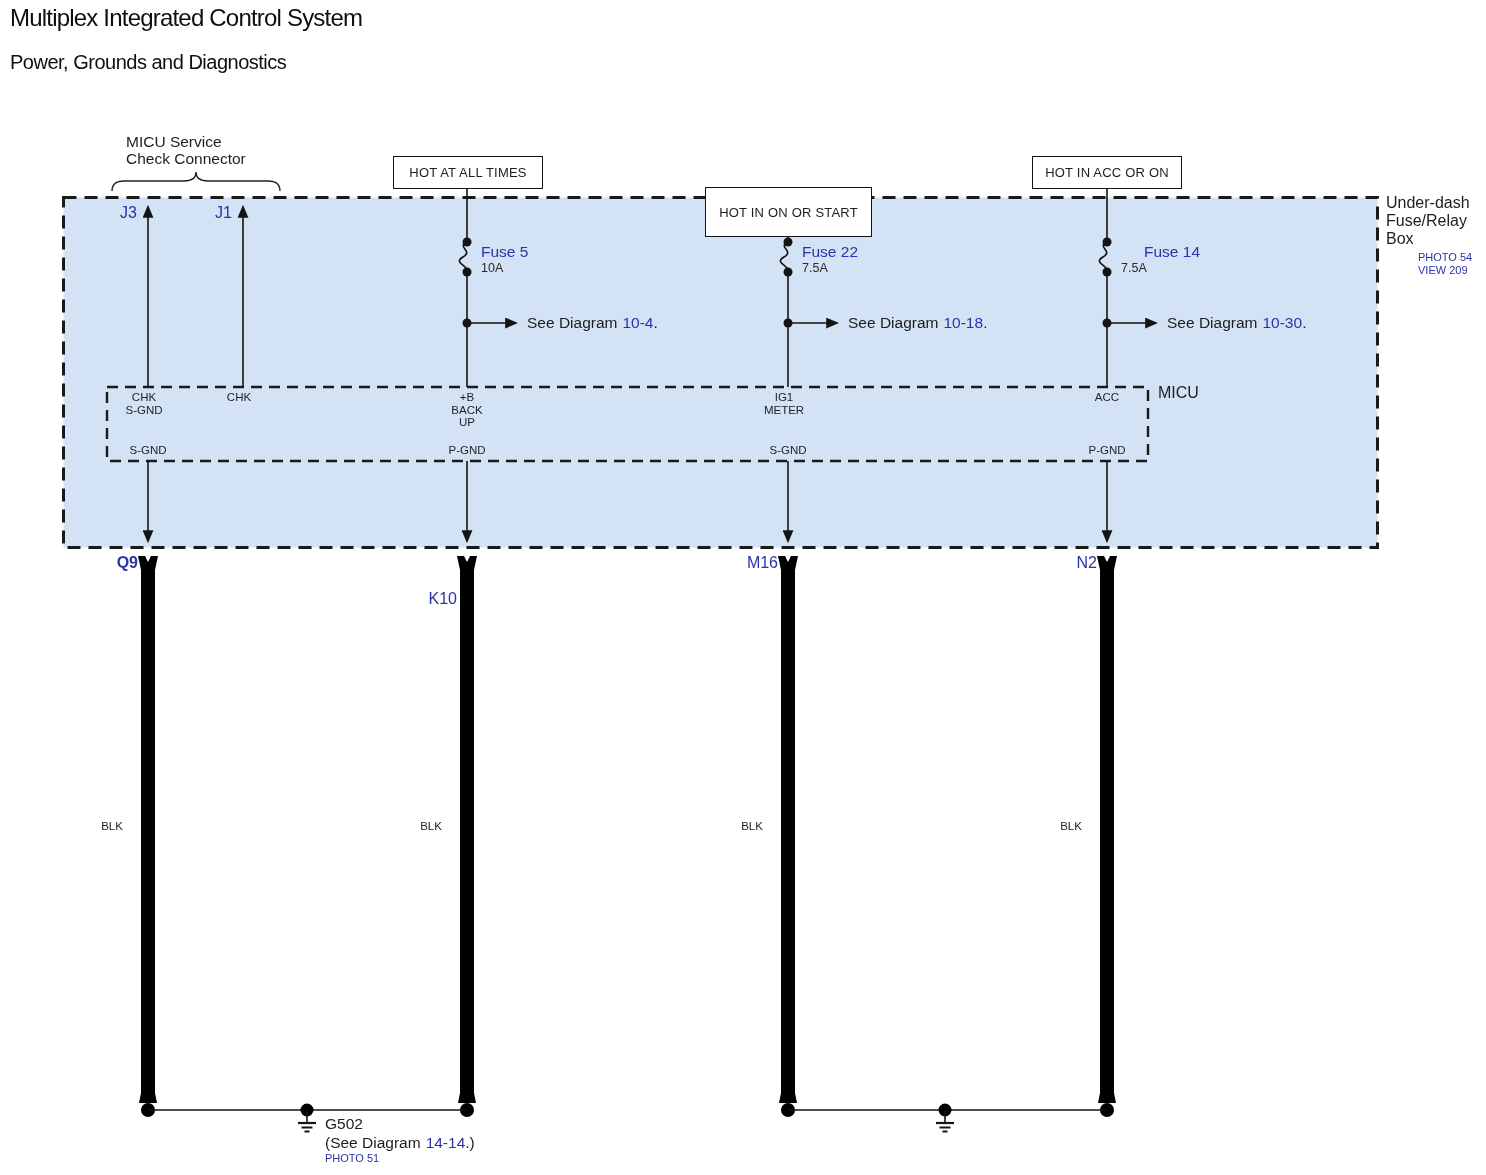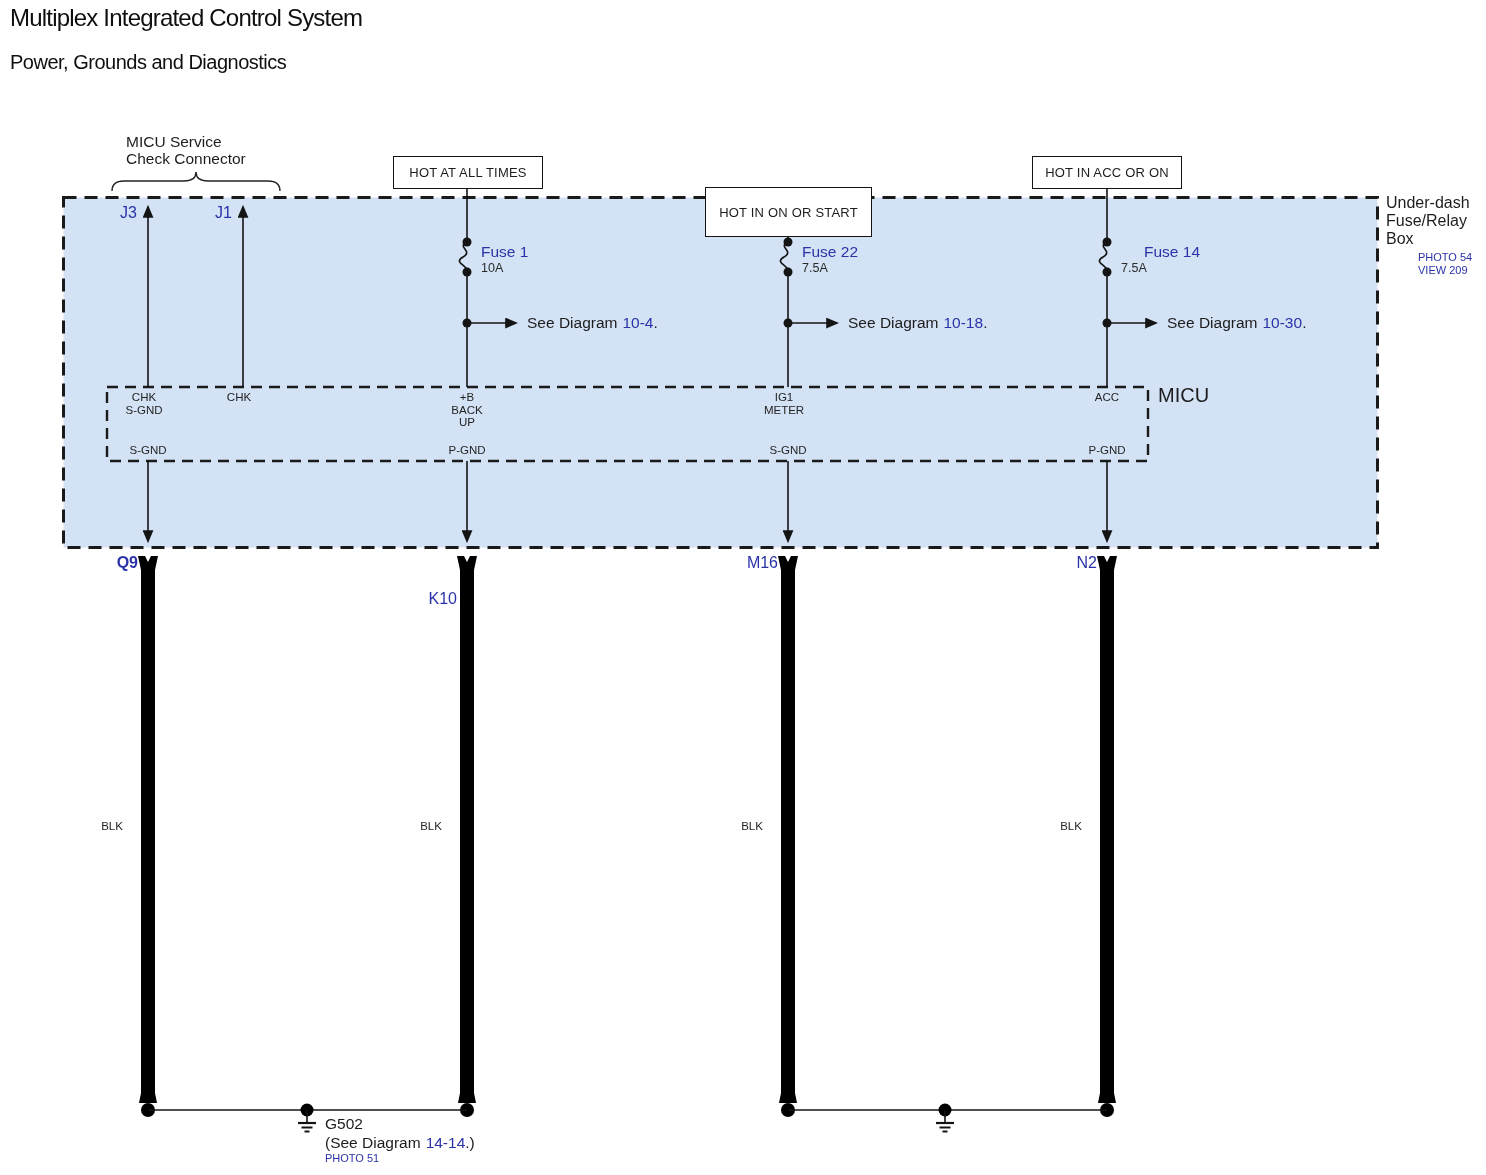--- a/index.html
+++ b/index.html
@@ -18,21 +18,21 @@
     position:absolute; box-sizing:border-box; background:#ffffff;
     border:1.6px solid #141414; display:flex; align-items:center; justify-content:center;
     font-size:13px; letter-spacing:0.2px; color:#1d1d1d;
   }
   .udlabel { font-size:16px; line-height:18px; }
   .smallref { font-size:11px; line-height:12.5px;padding-left:32px; }
   .fusename { font-size:15.5px; }
   .fuserating { font-size:12.5px; color:#2b2b2b; }
   .see { font-size:15.5px; }
   .mr { margin-right:5px; }
-  .micu { font-size:20px; }
+  .micu { font-size:16px; }
   .pin { position:absolute; font-size:11.5px; line-height:12.5px; text-align:center; color:#242424; white-space:nowrap; }
   .connid { position:absolute; width:60px; text-align:right; font-size:16px; white-space:nowrap; }
   .jid { position:absolute; width:46px; text-align:right; font-size:16px; white-space:nowrap; }
   .wirecolor { position:absolute; width:42px; text-align:center; font-size:11.5px; color:#242424; }
   .gnd { font-size:15.5px; line-height:19px; }
   .gnd .photo { font-size:11px; line-height:13px; }
 </style>
 </head>
 <body>
 
@@ -157,21 +157,21 @@
     <div>Under-dash</div>
     <div>Fuse/Relay</div>
     <div>Box</div>
     <div class="smallref blue" style="margin-top:3px;">PHOTO 54</div>
     <div class="smallref blue">VIEW 209</div>
   </div>
 
   <div class="jid blue" style="left:91px; top:204px;">J3</div>
   <div class="jid blue" style="left:186px; top:204px;">J1</div>
 
-  <div class="t fusename blue" style="left:481px; top:243px;">Fuse 1</div>
+  <div class="t fusename blue" style="left:481px; top:243px;">Fuse 5</div>
   <div class="t fuserating" style="left:481px; top:261px;">10A</div>
   <div class="t fusename blue" style="left:802px; top:243px;">Fuse 22</div>
   <div class="t fuserating" style="left:802px; top:261px;">7.5A</div>
   <div class="t fusename blue" style="left:1118px; top:243px;margin-left:26px;">Fuse 14</div>
   <div class="t fuserating" style="left:1121px; top:261px;">7.5A</div>
 
   <div class="t see" style="left:527px; top:314px;">
     <span class="mr">See Diagram</span><span class="blue">10-4</span><span>.</span>
   </div>
   <div class="t see" style="left:848px; top:314px;">

